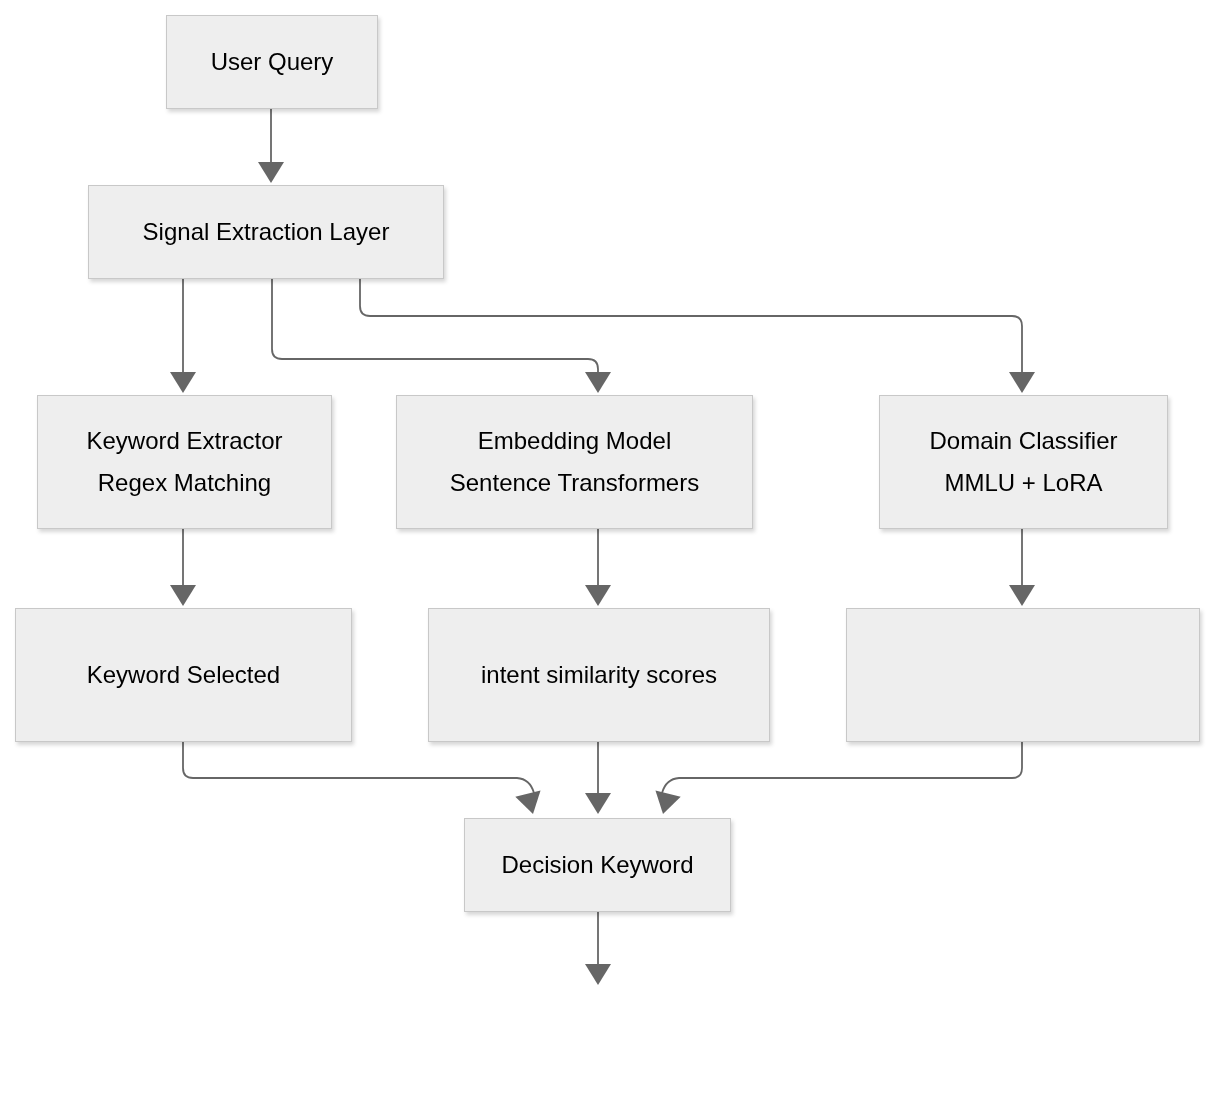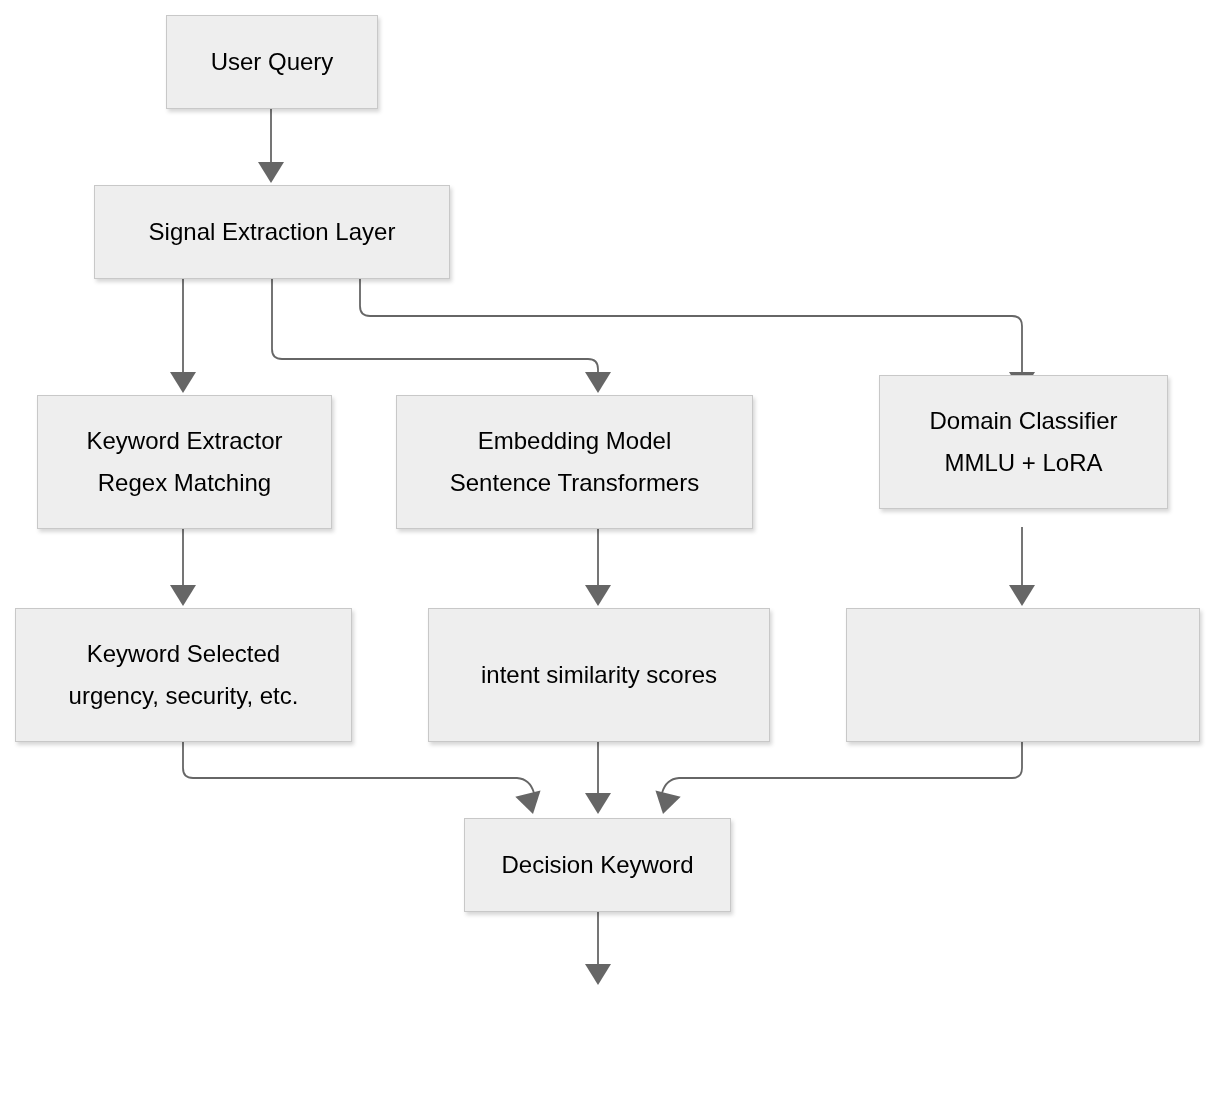--- a/index.html
+++ b/index.html
@@ -50,42 +50,41 @@
       <path d="M1022,740 L1022,768 Q1022,778 1012,778 L679,778 Q666,779 662,793" fill="none" stroke="#666666" stroke-width="1.8"></path>
       <polygon points="650,793 676,793 663,814" fill="#666666" transform="rotate(14 663 814)"></polygon>
       <path d="M598,910 L598,965" fill="none" stroke="#666666" stroke-width="1.8"></path>
       <polygon points="585,964 611,964 598,985" fill="#666666"></polygon>
     </svg>
 
   <div class="node" style="left:166px;top:15px;width:210px;height:92px">
     <div class="title">User Query</div>
   </div>
 
-  <div class="node" style="left:94px;top:185px;width:354px;height:92px">
+  <div class="node" style="left:88px;top:185px;width:354px;height:92px">
     <div class="title">Signal Extraction Layer</div>
   </div>
 
   <div class="node" style="left:37px;top:395px;width:293px;height:132px">
     <div class="title">Keyword Extractor</div>
     <div class="subtitle">Regex Matching</div>
   </div>
 
   <div class="node" style="left:396px;top:395px;width:355px;height:132px">
     <div class="title">Embedding Model</div>
     <div class="subtitle">Sentence Transformers</div>
   </div>
 
-  <div class="node" style="left:879px;top:375px;width:287px;height:132px">
+  <div class="node" style="left:879px;top:395px;width:287px;height:132px">
     <div class="title">Domain Classifier</div>
     <div class="subtitle">MMLU + LoRA</div>
   </div>
 
   <div class="node" style="left:15px;top:608px;width:335px;height:132px">
     <div class="title">Keyword Selected</div>
-    <div class="subtitle">urgency, security, etc.</div>
   </div>
 
   <div class="node" style="left:428px;top:608px;width:340px;height:132px">
     <div class="subtitle">intent similarity scores</div>
   </div>
 
   <div class="node" style="left:846px;top:608px;width:352px;height:132px">
   </div>
 
   <div class="node" style="left:464px;top:818px;width:265px;height:92px">

